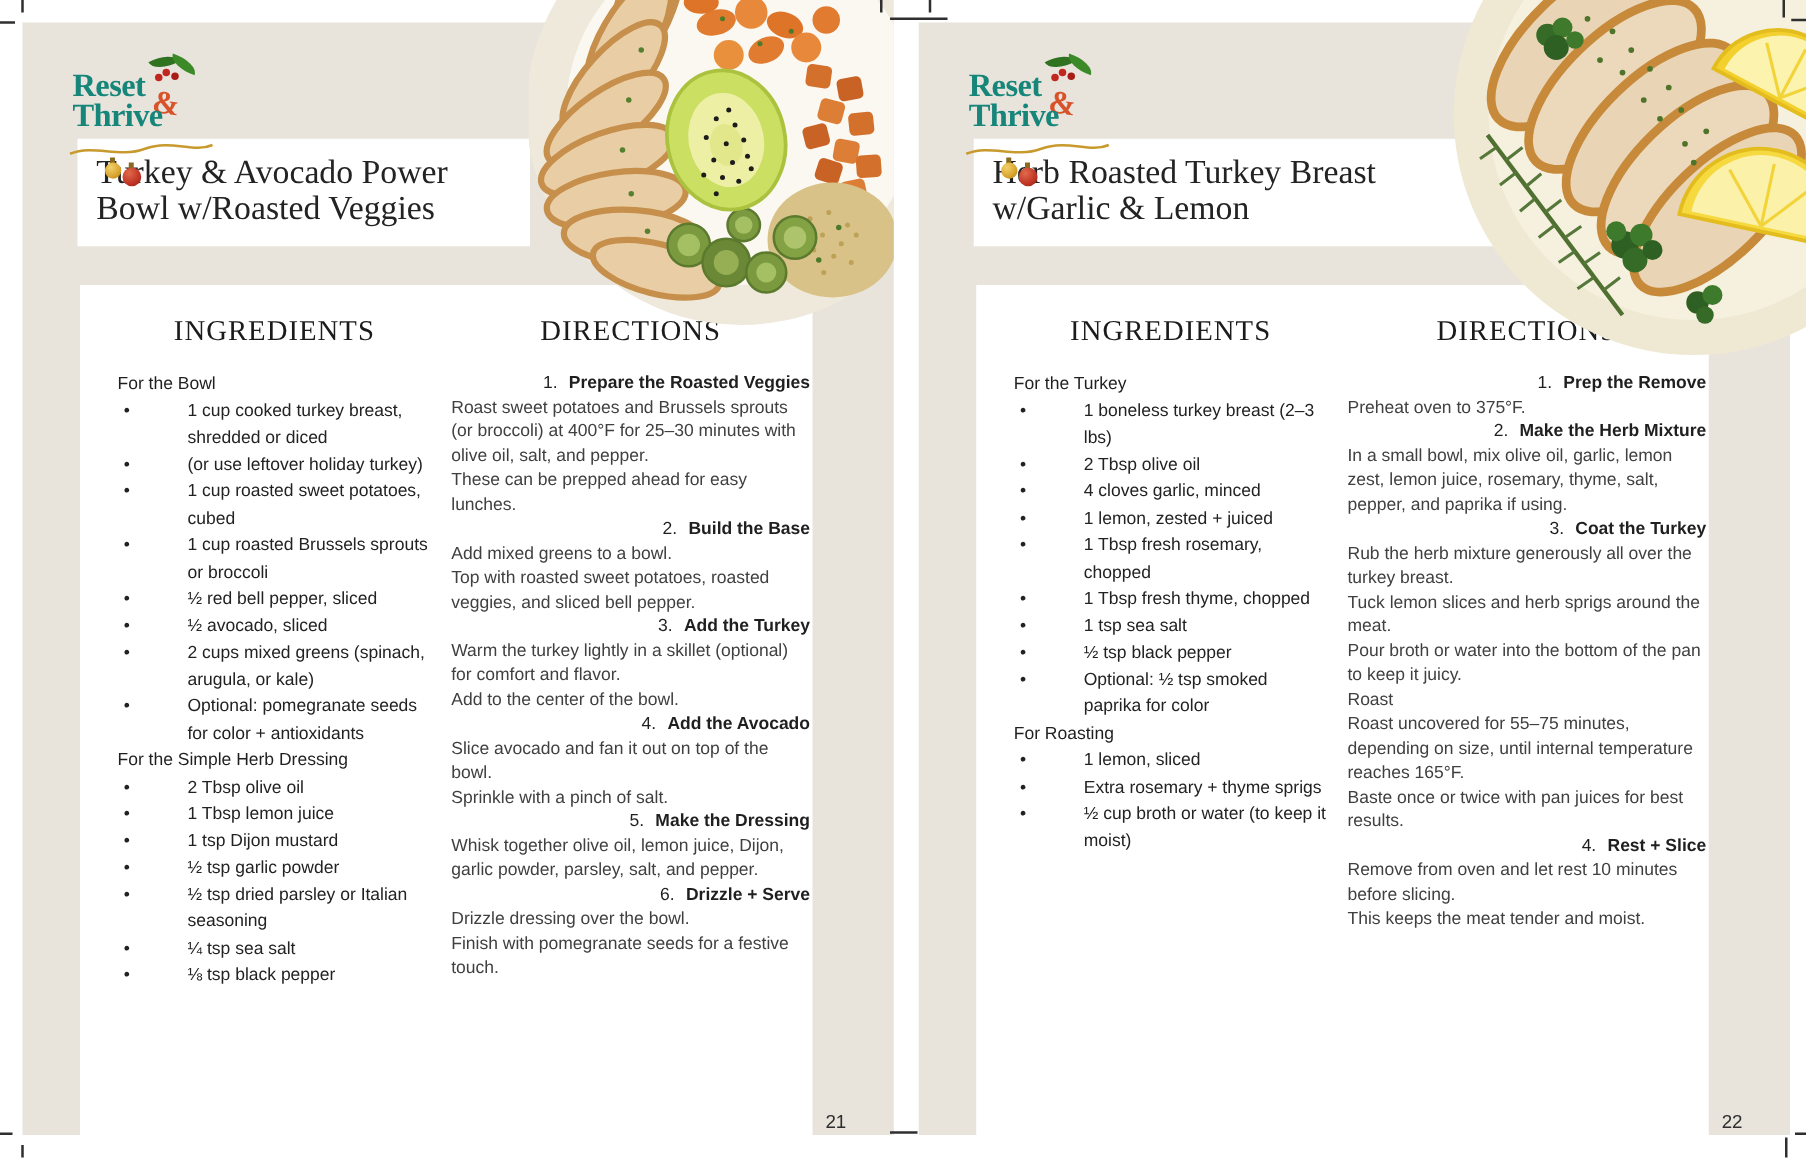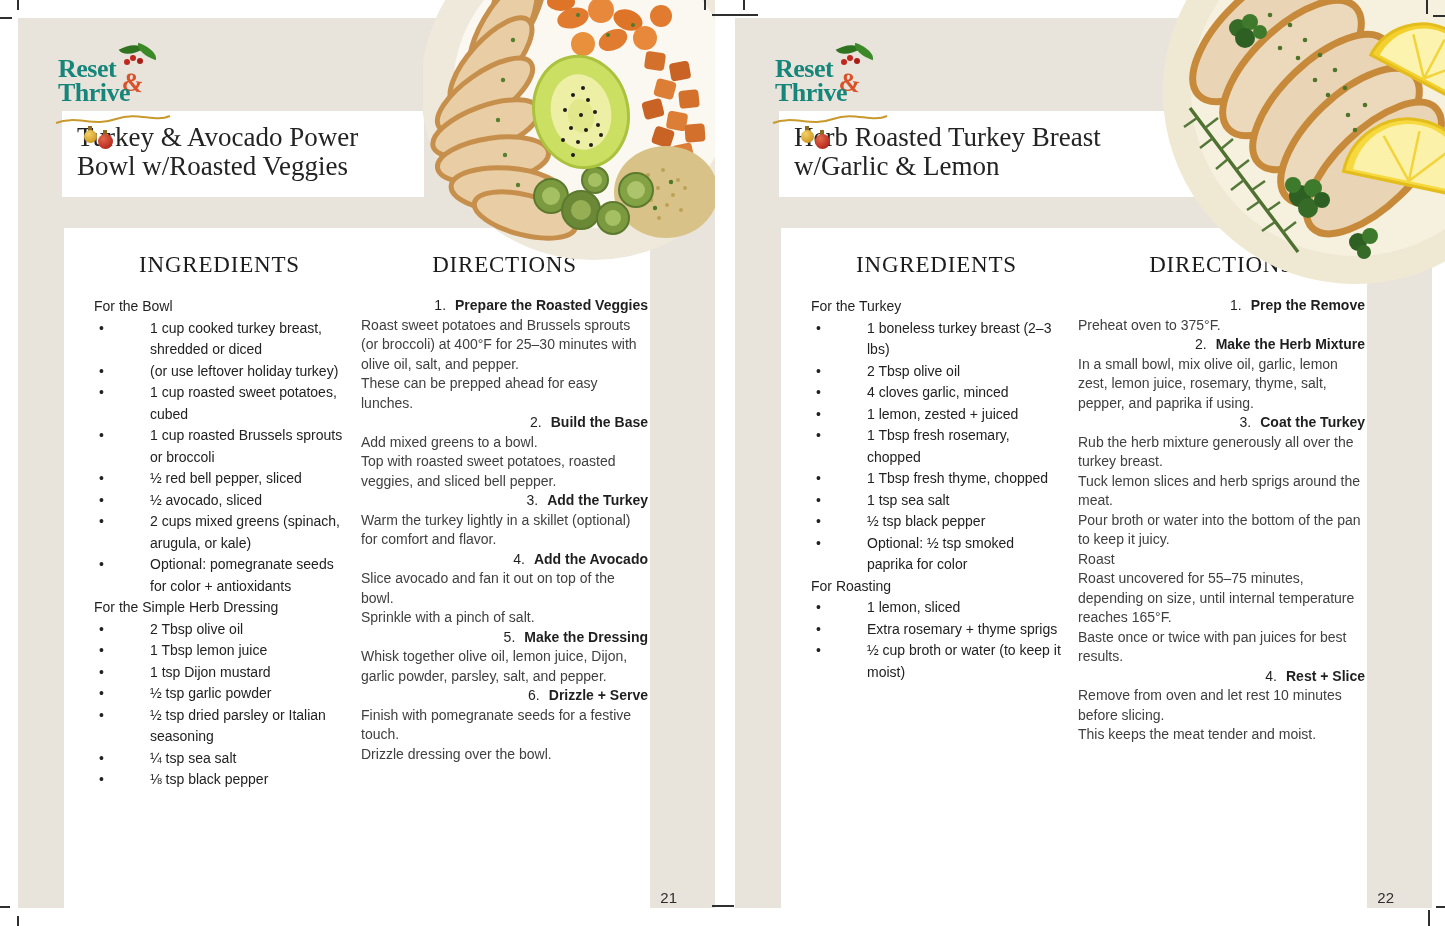--- a/index.html
+++ b/index.html
@@ -188,28 +188,29 @@
       <div class="col-header">DIRECTIONS</div>
       <div>
           <div class="dir-title first"><span class="dnum">1.</span><span class="dname">Prepare the Roasted Veggies</span></div>
           <div class="dir-line">Roast sweet potatoes and Brussels sprouts (or broccoli) at 400°F for 25–30 minutes with olive oil, salt, and pepper.</div>
           <div class="dir-line">These can be prepped ahead for easy lunches.</div>
           <div class="dir-title"><span class="dnum">2.</span><span class="dname">Build the Base</span></div>
           <div class="dir-line">Add mixed greens to a bowl.</div>
           <div class="dir-line">Top with roasted sweet potatoes, roasted veggies, and sliced bell pepper.</div>
           <div class="dir-title"><span class="dnum">3.</span><span class="dname">Add the Turkey</span></div>
           <div class="dir-line">Warm the turkey lightly in a skillet (optional) for comfort and flavor.</div>
+          <div class="dir-line">Add to the center of the bowl.</div>
           <div class="dir-title"><span class="dnum">4.</span><span class="dname">Add the Avocado</span></div>
           <div class="dir-line">Slice avocado and fan it out on top of the bowl.</div>
           <div class="dir-line">Sprinkle with a pinch of salt.</div>
           <div class="dir-title"><span class="dnum">5.</span><span class="dname">Make the Dressing</span></div>
           <div class="dir-line">Whisk together olive oil, lemon juice, Dijon, garlic powder, parsley, salt, and pepper.</div>
           <div class="dir-title"><span class="dnum">6.</span><span class="dname">Drizzle + Serve</span></div>
+          <div class="dir-line">Drizzle dressing over the bowl.</div>
           <div class="dir-line">Finish with pomegranate seeds for a festive touch.</div>
-          <div class="dir-line">Drizzle dressing over the bowl.</div>
         </div>
     </div>
   </div>
 
   <div class="pagenum">21</div>
 </div>
 
 <div class="page" id="page-right">
   <div class="title-box">
     <h1>Herb Roasted Turkey Breast w/Garlic &amp; Lemon</h1>

